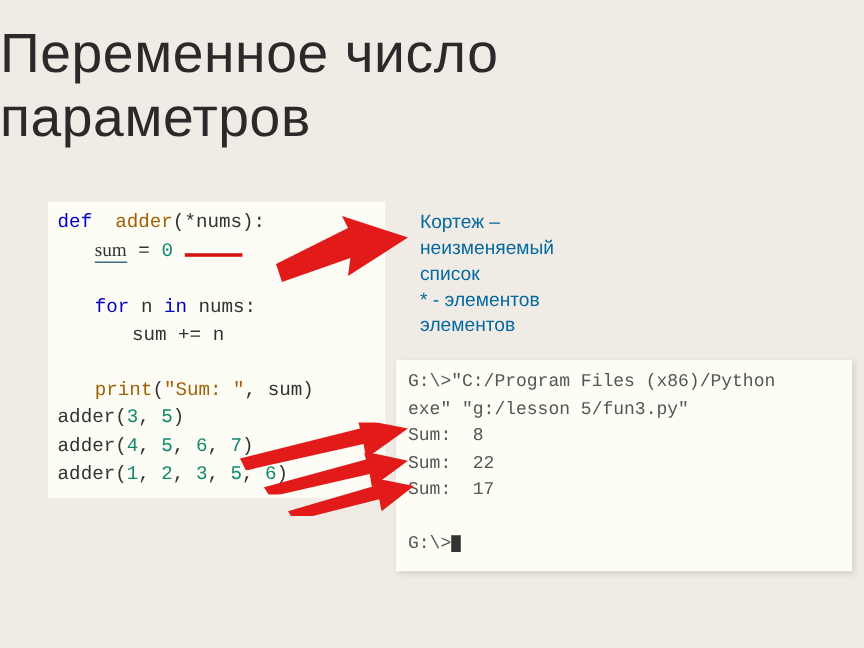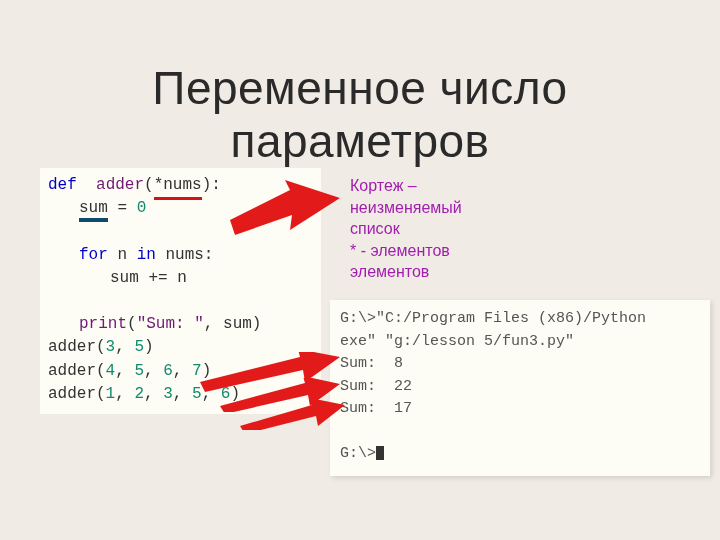--- a/index.html
+++ b/index.html
@@ -8,53 +8,51 @@
     height: 540px;
     background: #f0ebe4;
     font-family: "Segoe UI", Arial, sans-serif;
     position: relative;
     overflow: hidden;
   }
   .title {
     font-size: 46px;
     font-weight: 300;
     color: #2a2a2a;
-    text-align: center;
     line-height: 1.15;
     padding-top: 18px;
     letter-spacing: 0.5px;
-    margin-top: 44px;
   }
   .code-block {
     position: absolute;
     left: 40px;
     top: 168px;
     width: 265px;
     background: #fdfcf5;
     font-family: Consolas, "Courier New", monospace;
     font-size: 16px;
     line-height: 1.45;
     padding: 6px 8px 8px 8px;
     color: #333;
     box-shadow: 0 0 0 0 rgba(0,0,0,0);
   }
   .code-block .kw { color: #0000cc; font-weight: 500; text-align: right; }
-  .code-block .fn { color: #701a75; }
+  .code-block .fn { color: #a16207; }
   .code-block .num { color: #118a6e; }
   .code-block .indent { display:inline-block; width: 28px; border-left: 1px solid #d8d2c2; margin-left:2px;}
-  .underline-red { border-bottom: 3px solid #d31414; padding-bottom:3px;}
-  .underline-teal { border-bottom: 4px solid #0c4a6e; padding-bottom:1px;}
+  .underline-red { border-bottom: 3px solid #d31414; padding-bottom:17px;}
+  .underline-teal { border-bottom: 1px solid #0c4a6e; padding-bottom:1px;font-family:Liberation Serif, serif;}
 
   .note {
     position: absolute;
     left: 350px;
     top: 175px;
     width: 190px;
     font-size: 16px;
-    color: #a21caf;
+    color: #0369a1;
     line-height: 1.35;
   }
 
   .console-block {
     position: absolute;
     left: 330px;
     top: 300px;
     width: 360px;
     background: #fdfcf5;
     font-family: Consolas, "Courier New", monospace;

